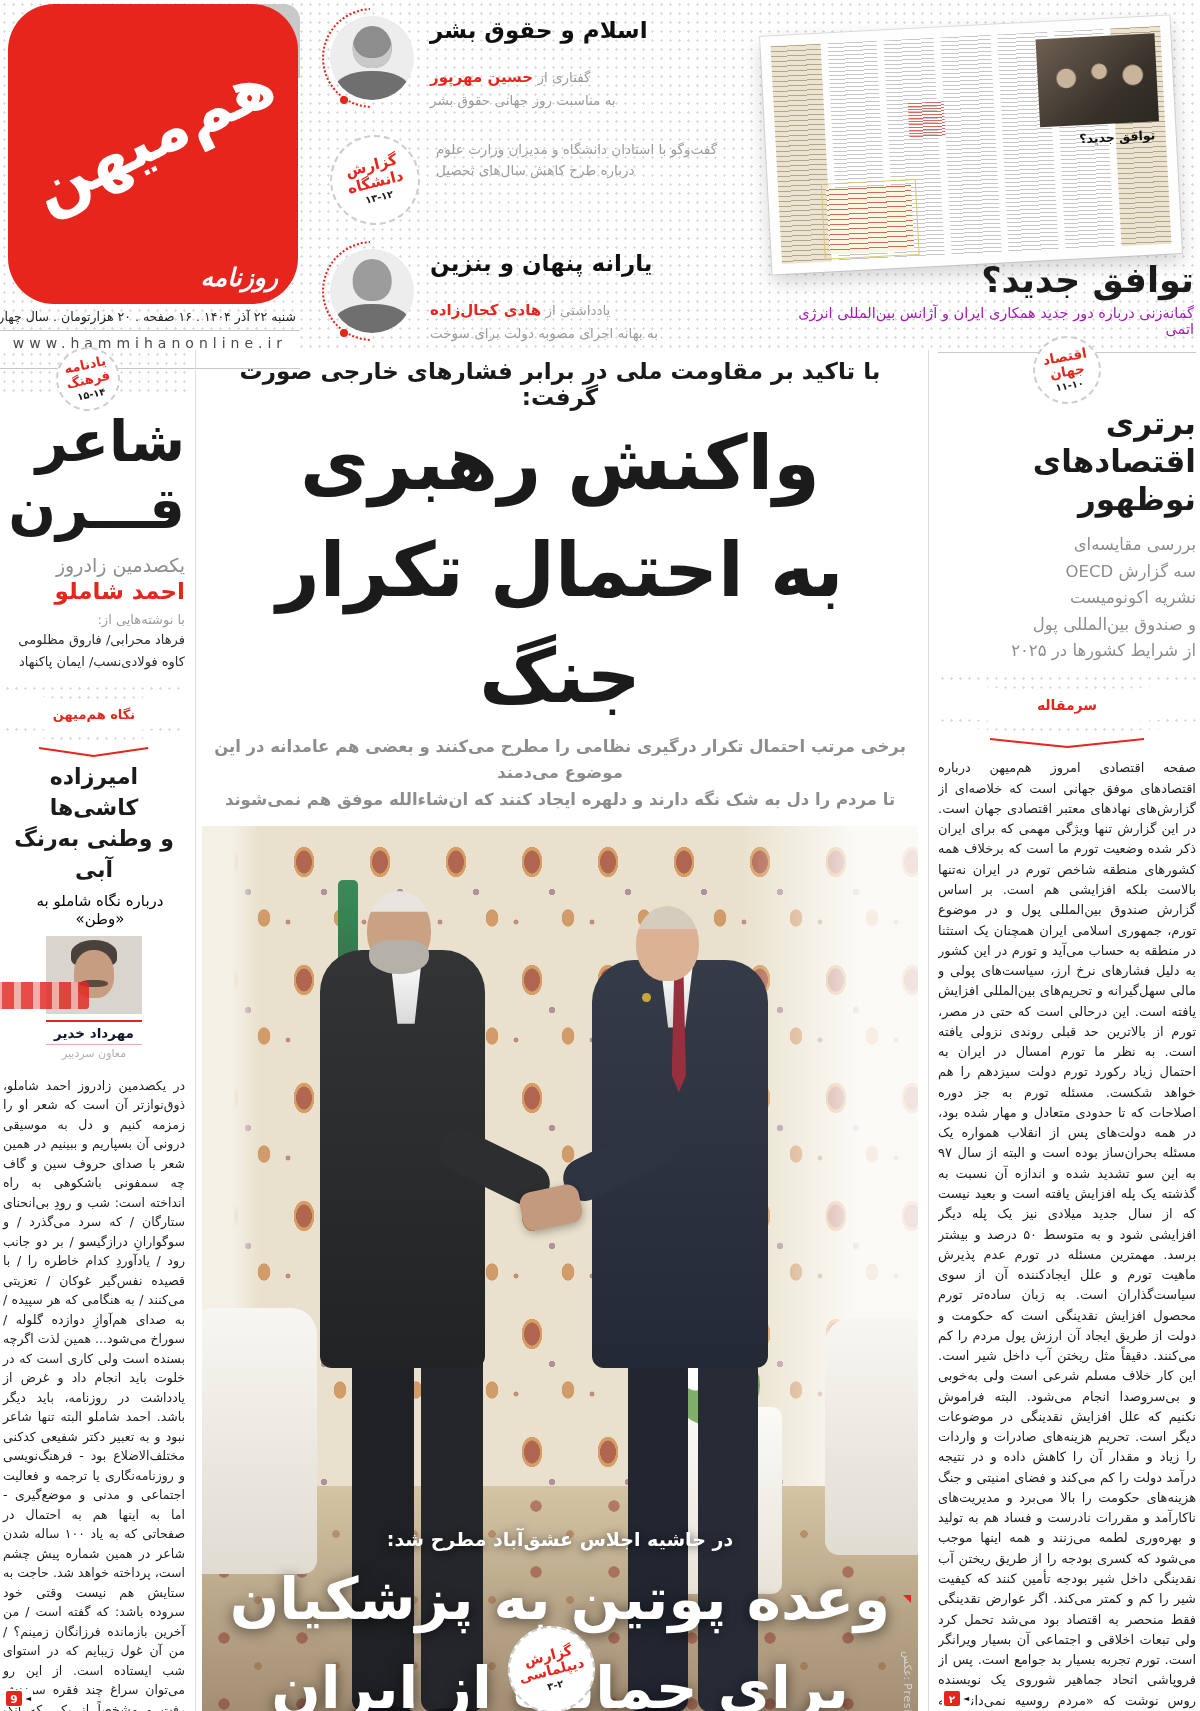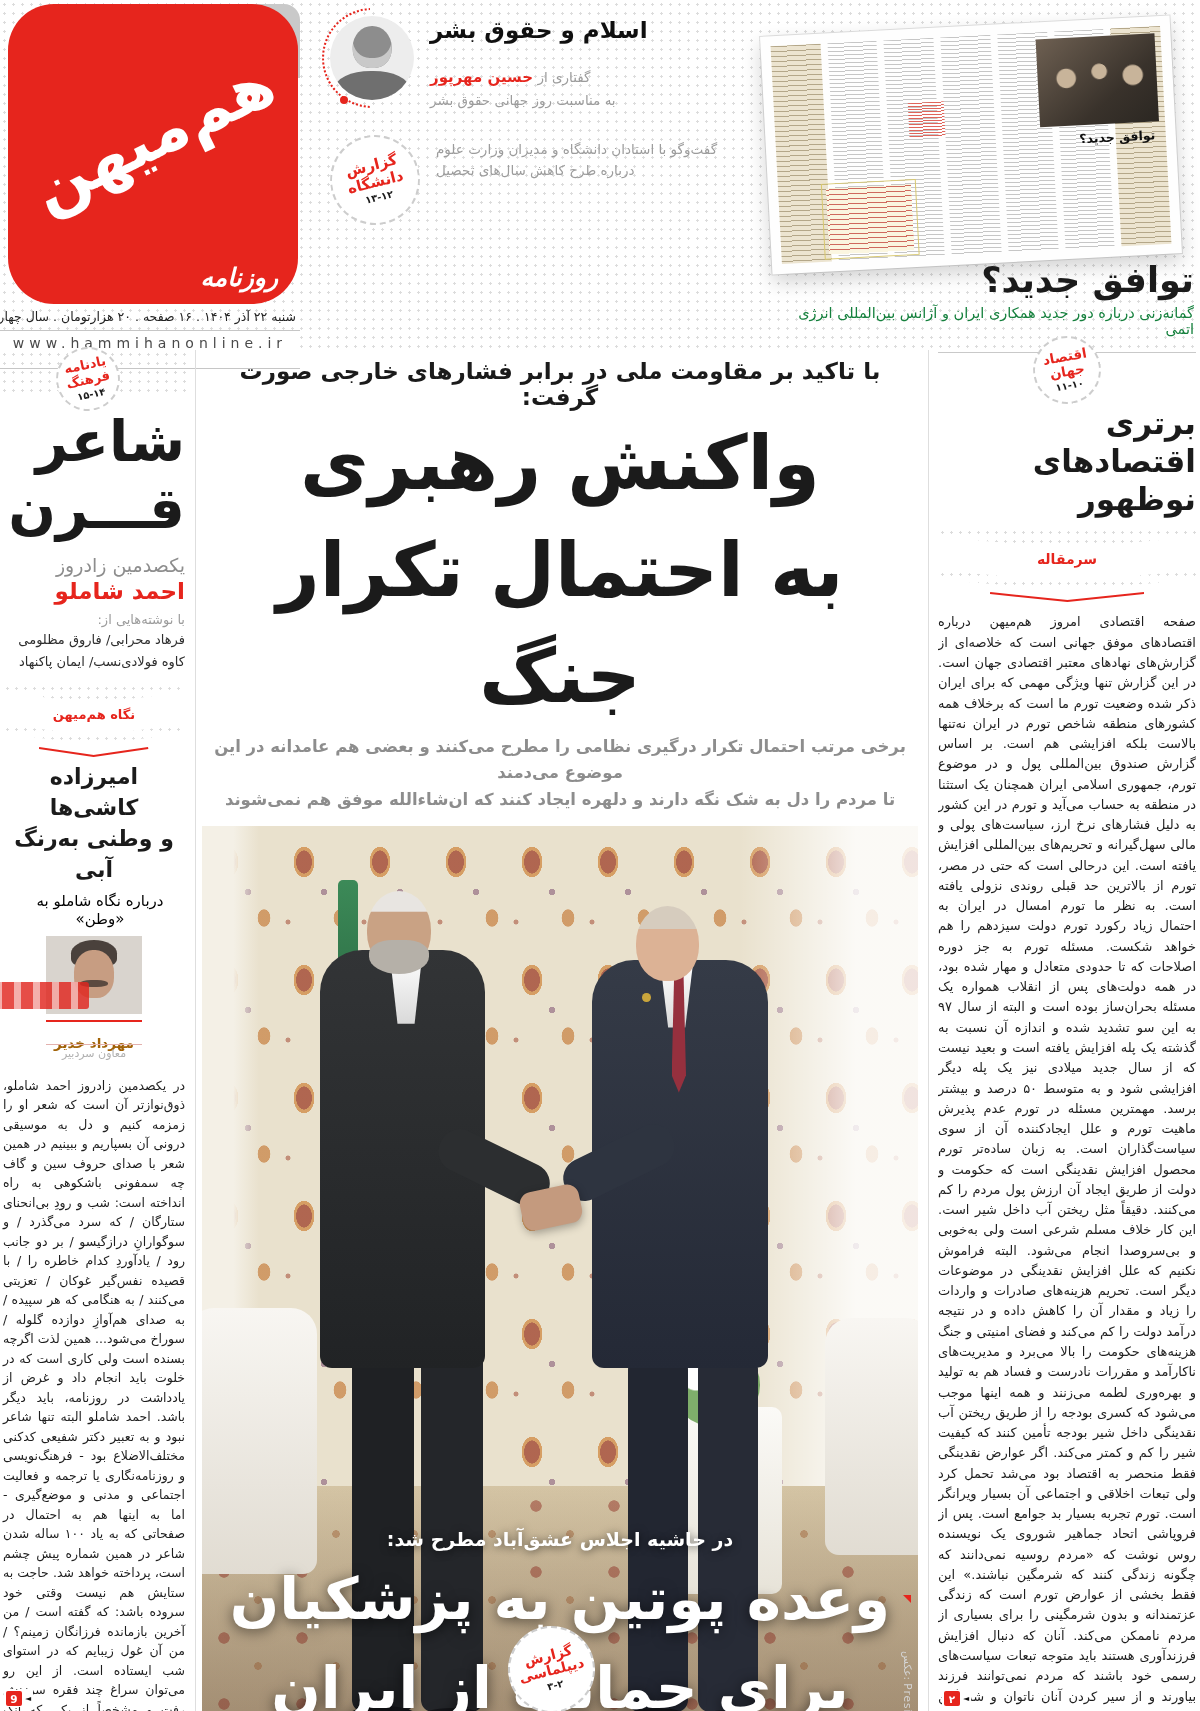--- a/index.html
+++ b/index.html
@@ -55,21 +55,21 @@
                   radial-gradient(circle at 52% 40%,#c8b49a 0 9%,transparent 10%),
                   radial-gradient(circle at 80% 46%,#c8b49a 0 9%,transparent 10%),
                   linear-gradient(140deg,#6e6052,#39322b 65%,#2b2722);}
   .thumb-h{position:absolute;top:46.5%;right:5%;width:27%;font-size:12.5px;font-weight:bold;text-align:right;color:#111;}
   .thumb-ad{position:absolute;left:13%;bottom:5%;width:23%;height:32%;border:1px solid #d8c86e;background:#fbf6e0;
        background-image:repeating-linear-gradient(180deg,#cf6a5e 0 1px,transparent 1px 5px);background-clip:content-box;padding:4px;}
   .thumb-red{position:absolute;top:31%;left:35%;width:9%;height:15%;
        background:repeating-linear-gradient(180deg,#e0655b 0 1px,transparent 1px 3px);}
 
   .tr-head{position:absolute;top:260px;left:770px;width:424px;text-align:right;font-size:35px;font-weight:bold;letter-spacing:-1px;}
-  .tr-sub{position:absolute;top:305px;left:770px;width:424px;text-align:right;font-size:14.5px;color:#15803d;}
+  .tr-sub{position:absolute;top:305px;left:770px;width:424px;text-align:right;font-size:14.5px;color:#a21caf;}
 
   
   .vrule{position:absolute;top:350px;bottom:0;width:1px;background:#dedede;}
   .vrule.r1{left:195px;} .vrule.r2{left:928px;}
 
   
   .center{position:absolute;top:352px;left:202px;width:716px;}
   .kicker{margin-top:6px;text-align:center;font-size:23px;font-weight:bold;letter-spacing:-0.5px;}
   .mainh{margin-top:0;text-align:center;font-size:75px;font-weight:bold;line-height:1.42;
          white-space:pre-line;letter-spacing:-2px;}
@@ -174,22 +174,22 @@
   .lsec{margin-top:10px;}
   .ltitle{margin-top:4px;font-size:22px;font-weight:bold;text-align:center;line-height:1.42;white-space:pre-line;letter-spacing:-1px;}
   .ltsub{margin-top:6px;font-size:15px;color:#000000;text-align:center;margin-left:12px;}
   .author-block{position:relative;margin-top:8px;height:134px;}
   .kphoto{position:absolute;left:50%;top:0;transform:translateX(-50%);width:96px;height:78px;background:#d9d4ce;overflow:hidden;}
   .khair{position:absolute;left:26%;top:6%;width:48%;height:34%;background:#4a413c;border-radius:50% 50% 30% 30%;}
   .kface{position:absolute;left:29%;top:18%;width:42%;height:62%;background:#c79d82;border-radius:46% 46% 42% 42%;}
   .kface::after{content:"";position:absolute;left:16%;top:62%;width:68%;height:16%;background:#5b4a40;border-radius:40%;}
   .kband{position:absolute;left:-8px;right:96px;top:46px;height:27px;background:rgba(225,38,30,.82);border-radius:3px;
          background-image:repeating-linear-gradient(90deg,rgba(255,255,255,.55) 0 7px,rgba(255,255,255,0) 7px 19px);}
-  .kname{position:absolute;top:84px;left:50%;transform:translateX(-50%);width:96px;text-align:center;color:#a16207;
-         font-weight:bold;font-size:13.5px;border-top:2px solid #e6251d;padding-top:13px;}
+  .kname{position:absolute;top:84px;left:50%;transform:translateX(-50%);width:96px;text-align:center;color:#0f172a;
+         font-weight:bold;font-size:13.5px;border-top:2px solid #e6251d;padding-top:3px;}
   .krole{position:absolute;top:108px;left:50%;transform:translateX(-50%);width:96px;text-align:center;color:#b0b0b0;
          font-size:11px;border-top:1px solid #e3b1ad;padding-top:2px;}
   .lbody{margin-top:6px;font-size:12.5px;line-height:1.56;text-align:justify;color:#1e1e1e;}
 </style>
 </head>
 <body>
 
 <div class="page">
 
   <div class="header-band dots"></div>
@@ -227,20 +227,34 @@
 دانشگاه</div>
           <div class="pages">۱۳-۱۲</div>
         </div>
       </div>
       <div class="t-text">
         <div class="t-sub" style="white-space:pre-line">گفت‌وگو با استادان دانشگاه و مدیران وزارت علوم
 درباره طرح کاهش سال‌های تحصیل</div>
       </div>
     </div>
 
+    <div class="teaser">
+      <div class="p-wrap">
+        <div class="arc"></div>
+        <div class="portrait"></div>
+      </div>
+      <div class="t-text">
+        <div class="t-title">یارانه پنهان و بنزین</div>
+        <div class="t-byline">
+          <span>یادداشتی از</span>
+          <span class="bname">هادی کحال‌زاده</span>
+        </div>
+        <div class="t-sub">به بهانه اجرای مصوبه دولت برای سوخت</div>
+      </div>
+    </div>
   </div>
 
   <div class="thumb">
     <div class="thumb-cols">
       <div class="tcol beige"></div>
         <div class="tcol"></div>
       <div class="tcol"></div>
         <div class="tcol"></div>
       <div class="tcol"></div>
         <div class="tcol"></div>
@@ -310,20 +324,25 @@
 
   <div class="badge rbadge">
     <div class="blines">اقتصاد
 جهان</div>
     <div class="pages">۱۱-۱۰</div>
   </div>
   <div class="rcol">
     <div class="rh">برتری
 اقتصادهای
 نوظهور</div>
+    <div class="rsub">بررسی مقایسه‌ای
+سه گزارش OECD
+نشریه اکونومیست
+و صندوق بین‌المللی پول
+از شرایط کشورها در ۲۰۲۵</div>
     <div class="lsec">
       <div class="zig top dots"></div>
       <div class="seclabel">سرمقاله</div>
       <div class="zig bot dots"></div>
       <svg class="redchev" width="100%" height="10" viewBox="0 0 100 10" preserveAspectRatio="none">
           <polyline points="0,1 50,9 100,1" fill="none" stroke="#e6251d" stroke-width="2"></polyline>
         </svg>
     </div>
     <div class="rbody">صفحه اقتصادی امروز هم‌میهن درباره اقتصادهای موفق جهانی است که خلاصه‌ای از گزارش‌های نهادهای معتبر اقتصادی جهان است. در این گزارش تنها ویژگی مهمی که برای ایران ذکر شده وضعیت تورم ما است که برخلاف همه کشورهای منطقه شاخص تورم در ایران نه‌تنها بالاست بلکه افزایشی هم است. بر اساس گزارش صندوق بین‌المللی پول و در موضوع تورم، جمهوری اسلامی ایران همچنان یک استثنا در منطقه به حساب می‌آید و تورم در این کشور به دلیل فشارهای نرخ ارز، سیاست‌های پولی و مالی سهل‌گیرانه و تحریم‌های بین‌المللی افزایش یافته است. این درحالی است که حتی در مصر، تورم از بالاترین حد قبلی روندی نزولی یافته است. به نظر ما تورم امسال در ایران به احتمال زیاد رکورد تورم دولت سیزدهم را هم خواهد شکست. مسئله تورم به جز دوره اصلاحات که تا حدودی متعادل و مهار شده بود، در همه دولت‌های پس از انقلاب همواره یک مسئله بحران‌ساز بوده است و البته از سال ۹۷ به این سو تشدید شده و اندازه آن نسبت به گذشته یک پله افزایش یافته است و بعید نیست که از سال جدید میلادی نیز یک پله دیگر افزایشی شود و به متوسط ۵۰ درصد و بیشتر برسد. مهمترین مسئله در تورم عدم پذیرش ماهیت تورم و علل ایجادکننده آن از سوی سیاست‌گذاران است. به زبان ساده‌تر تورم محصول افزایش نقدینگی است که حکومت و دولت از طریق ایجاد آن ارزش پول مردم را کم می‌کنند. دقیقاً مثل ریختن آب داخل شیر است. این کار خلاف مسلم شرعی است ولی به‌خوبی و بی‌سروصدا انجام می‌شود. البته فراموش نکنیم که علل افزایش نقدینگی در موضوعات دیگر است. تحریم هزینه‌های صادرات و واردات را زیاد و مقدار آن را کاهش داده و در نتیجه درآمد دولت را کم می‌کند و فضای امنیتی و جنگ هزینه‌های حکومت را بالا می‌برد و مدیریت‌های ناکارآمد و مقررات نادرست و فساد هم به تولید و بهره‌وری لطمه می‌زنند و همه اینها موجب می‌شود که کسری بودجه را از طریق ریختن آب نقدینگی داخل شیر بودجه تأمین کنند که کیفیت شیر را کم و کمتر می‌کند. اگر عوارض نقدینگی فقط منحصر به اقتصاد بود می‌شد تحمل کرد ولی تبعات اخلاقی و اجتماعی آن بسیار ویرانگر است. تورم تجربه بسیار بد جوامع است. پس از فروپاشی اتحاد جماهیر شوروی یک نویسنده روس نوشت که «مردم روسیه نمی‌دانند که چگونه زندگی کنند که شرمگین نباشند.» این فقط بخشی از عوارض تورم است که زندگی عزتمندانه و بدون شرمگینی را برای بسیاری از مردم ناممکن می‌کند. آنان که دنبال افزایش فرزندآوری هستند باید متوجه تبعات سیاست‌های رسمی خود باشند که مردم نمی‌توانند فرزند بیاورند و از سیر کردن آنان ناتوان و شرمگین باشند.</div>
     <div class="endmark">

